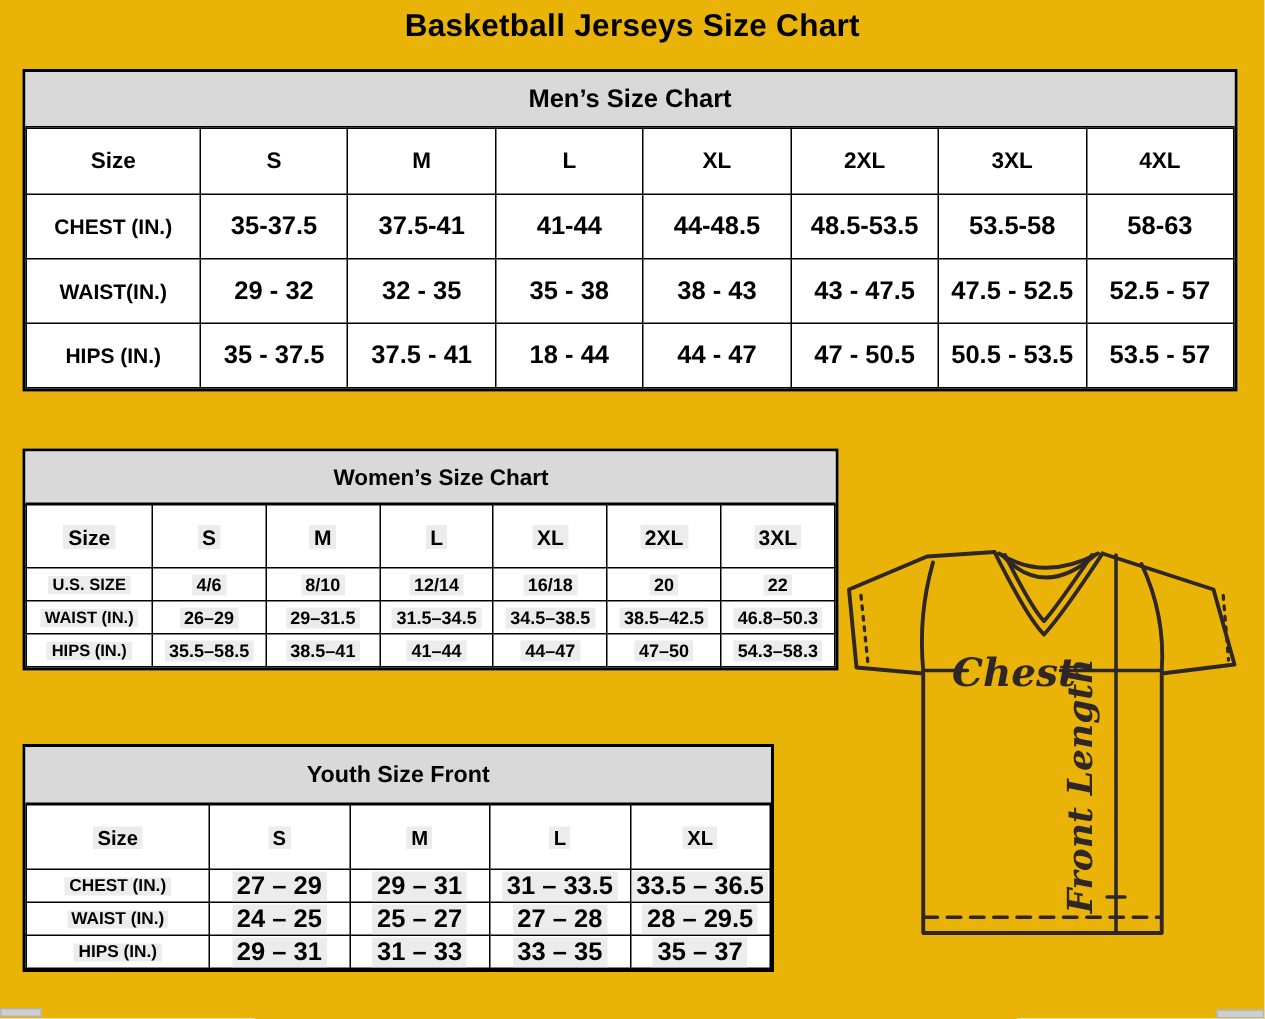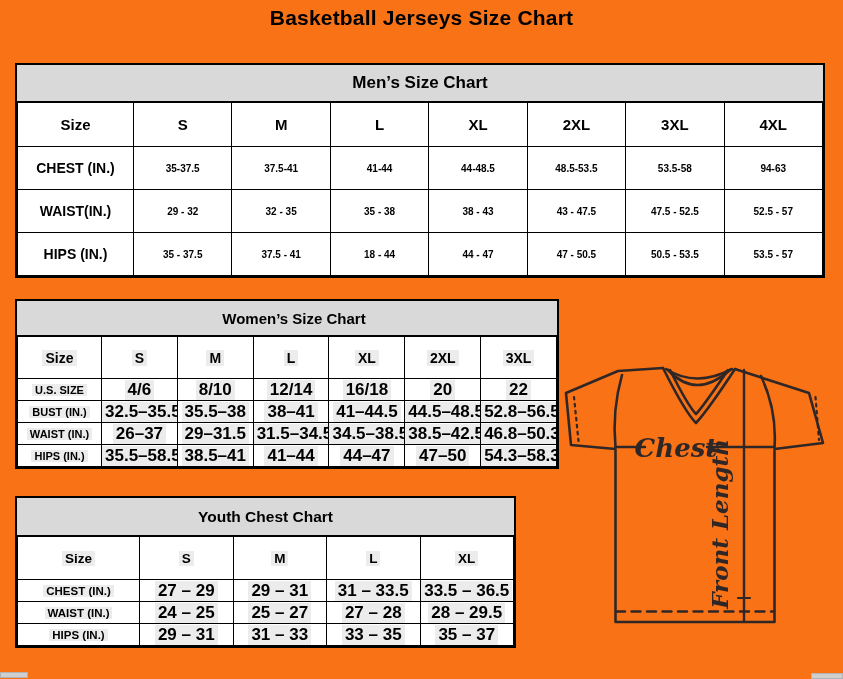--- a/index.html
+++ b/index.html
@@ -1,43 +1,43 @@
 <!DOCTYPE html>
 <html><head>
 <meta charset="utf-8">
 <style>
   html,body{margin:0;padding:0;background:#fff;}
-  #canvas{position:relative;width:843px;height:679px;background:#f97316;overflow:hidden;
+  #canvas{position:relative;width:843px;height:679px;background:#eab308;overflow:hidden;
           font-family:"Liberation Sans",sans-serif;color:#000;}
   #page-title{position:absolute;top:6px;left:0;width:100%;text-align:center;
               font-size:21px;font-weight:bold;letter-spacing:.2px;}
   .size-table{position:absolute;border:2px solid #000;background:#fff;}
   .tbl-title{background:#d9d9d9;border-bottom:1px solid #000;text-align:center;
              font-weight:bold;display:flex;align-items:center;justify-content:center;}
   table{border-collapse:collapse;table-layout:fixed;width:100%;}
   th,td{border:1px solid #000;text-align:center;font-weight:bold;padding:0;
         overflow:hidden;white-space:nowrap;}
   .hl{display:inline-block;padding:0 3px;}
   .shaded tbody .hl,.shaded thead .hl{background:#ececec;}
   
-  #wrap-mens{left:15px;top:63px;width:806px;}
+  #wrap-mens{left:15px;top:46px;width:806px;}
   #wrap-mens .tbl-title{height:36px;font-size:17px;}
   #wrap-mens thead tr{height:44px;}
   #wrap-mens thead th{font-size:15px;}
   #wrap-mens tbody tr{height:43px;}
-  #wrap-mens tbody td{font-size:10px;}
+  #wrap-mens tbody td{font-size:17px;}
   #wrap-mens td.row-label{font-size:14px;}
   #wrap-mens col.col-label{width:116px;}
   
   #wrap-womens{left:15px;top:299px;width:540px;}
   #wrap-womens .tbl-title{height:34px;font-size:15px;padding-left:14px;}
   #wrap-womens thead tr{height:42px;}
   #wrap-womens thead th{font-size:14px;}
   #wrap-womens tbody tr{height:22px;}
-  #wrap-womens tbody td{font-size:17px;}
+  #wrap-womens tbody td{font-size:12px;}
   #wrap-womens td.row-label{font-size:11px;}
   #wrap-womens col.col-label{width:84px;}
   
   #wrap-youth{left:15px;top:496px;width:497px;}
   #wrap-youth .tbl-title{height:37px;font-size:15.5px;}
   #wrap-youth thead tr{height:43px;}
   #wrap-youth thead th{font-size:13.5px;}
   #wrap-youth tbody tr{height:22px;}
   #wrap-youth tbody td{font-size:17px;}
   #wrap-youth td.row-label{font-size:11.5px;}
@@ -86,21 +86,21 @@
         </thead>
         <tbody>
           <tr>
             <td class="row-label"><span class="hl">CHEST (IN.)</span></td>
             <td><span class="hl">35-37.5</span></td>
             <td><span class="hl">37.5-41</span></td>
             <td><span class="hl">41-44</span></td>
             <td><span class="hl">44-48.5</span></td>
             <td><span class="hl">48.5-53.5</span></td>
             <td><span class="hl">53.5-58</span></td>
-            <td><span class="hl">94-63</span></td>
+            <td><span class="hl">58-63</span></td>
           </tr>
           <tr>
             <td class="row-label"><span class="hl">WAIST(IN.)</span></td>
             <td><span class="hl">29 - 32</span></td>
             <td><span class="hl">32 - 35</span></td>
             <td><span class="hl">35 - 38</span></td>
             <td><span class="hl">38 - 43</span></td>
             <td><span class="hl">43 - 47.5</span></td>
             <td><span class="hl">47.5 - 52.5</span></td>
             <td><span class="hl">52.5 - 57</span></td>
@@ -146,52 +146,43 @@
           <tr>
             <td class="row-label"><span class="hl">U.S. SIZE</span></td>
             <td><span class="hl">4/6</span></td>
             <td><span class="hl">8/10</span></td>
             <td><span class="hl">12/14</span></td>
             <td><span class="hl">16/18</span></td>
             <td><span class="hl">20</span></td>
             <td><span class="hl">22</span></td>
           </tr>
           <tr>
-            <td class="row-label"><span class="hl">BUST (IN.)</span></td>
-            <td><span class="hl">32.5–35.5</span></td>
-            <td><span class="hl">35.5–38</span></td>
-            <td><span class="hl">38–41</span></td>
-            <td><span class="hl">41–44.5</span></td>
-            <td><span class="hl">44.5–48.5</span></td>
-            <td><span class="hl">52.8–56.5</span></td>
-          </tr>
-          <tr>
             <td class="row-label"><span class="hl">WAIST (IN.)</span></td>
-            <td><span class="hl">26–37</span></td>
+            <td><span class="hl">26–29</span></td>
             <td><span class="hl">29–31.5</span></td>
             <td><span class="hl">31.5–34.5</span></td>
             <td><span class="hl">34.5–38.5</span></td>
             <td><span class="hl">38.5–42.5</span></td>
             <td><span class="hl">46.8–50.3</span></td>
           </tr>
           <tr>
             <td class="row-label"><span class="hl">HIPS (IN.)</span></td>
             <td><span class="hl">35.5–58.5</span></td>
             <td><span class="hl">38.5–41</span></td>
             <td><span class="hl">41–44</span></td>
             <td><span class="hl">44–47</span></td>
             <td><span class="hl">47–50</span></td>
             <td><span class="hl">54.3–58.3</span></td>
           </tr>
         </tbody>
       </table>
   </div>
 
   <div class="size-table shaded" id="wrap-youth">
-    <div class="tbl-title">Youth Chest Chart</div>
+    <div class="tbl-title">Youth Size Front</div>
     <table>
         <colgroup>
           <col class="col-label">
           <col>
           <col>
           <col>
           <col>
         </colgroup>
         <thead>
           <tr>

